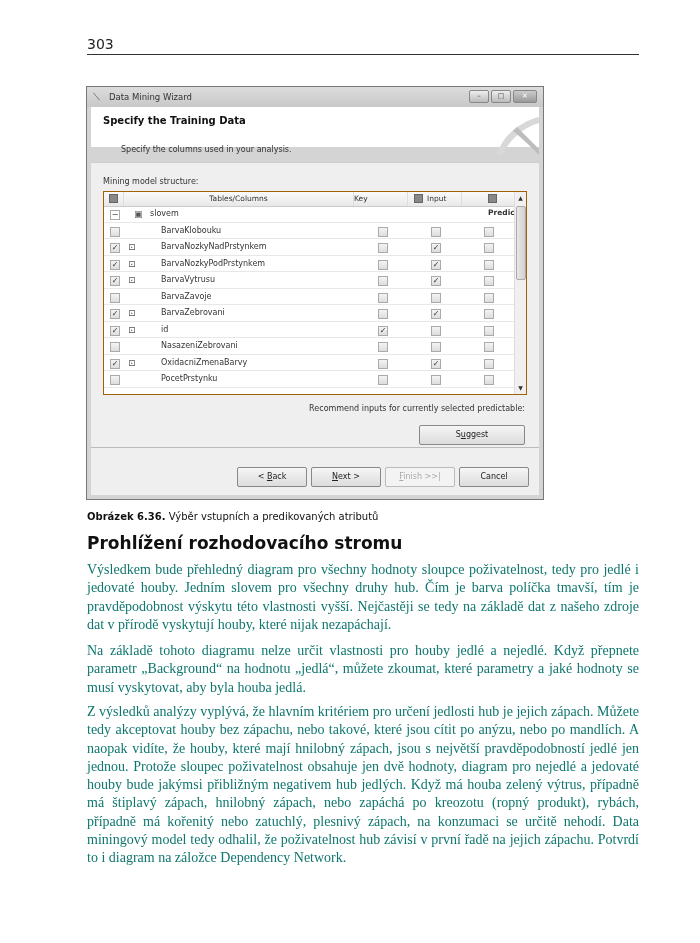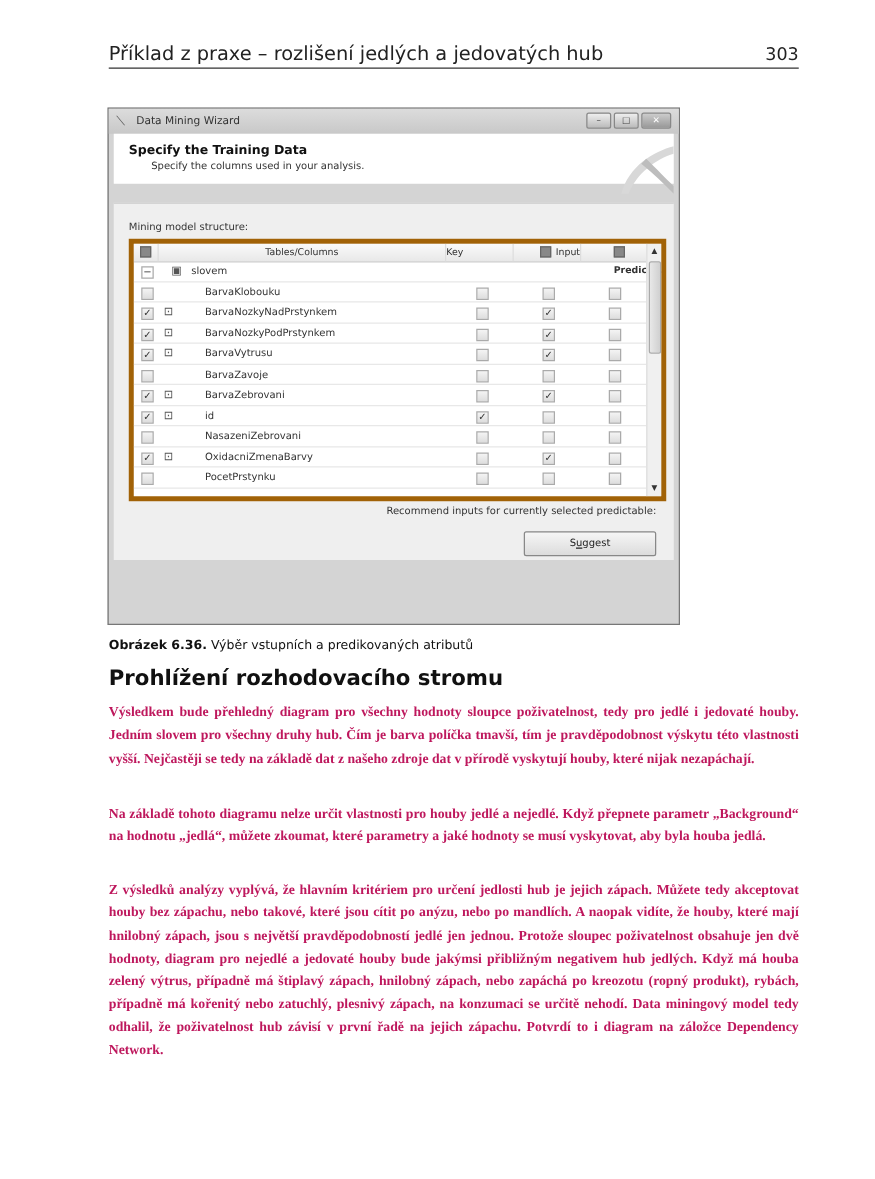--- a/index.html
+++ b/index.html
@@ -9,25 +9,25 @@
 
   
   .wiz { position:absolute; left:86px; top:86px; width:458px; height:414px; border:1px solid #777; background:#d4d4d4; box-sizing:border-box; font-family:"DejaVu Sans", sans-serif; }
   .wiz-title { position:absolute; left:0; top:0; right:0; height:20px; background:linear-gradient(#dcdcdc,#c8c8c8); display:flex; align-items:center; font-size:8.5px; color:#333; }
   .wiz-title .ico { width:12px; margin-left:6px; margin-right:4px; font-size:10px; color:#555; }
   .winbtns { position:absolute; right:6px; top:3px; display:flex; gap:2px; }
   .winbtns span { width:18px; height:11px; border:1px solid #888; border-radius:2px; background:linear-gradient(#eee,#bbb); font-size:7px; line-height:10px; text-align:center; color:#444; }
   .winbtns span.close { width:22px; background:linear-gradient(#ccc,#999); color:#fff; }
   .wiz-header { position:absolute; left:4px; right:4px; top:20px; height:40px; background:#fff; }
   .wiz-header .h1 { position:absolute; left:12px; top:8px; font-weight:bold; font-size:10px; color:#111; }
-  .wiz-header .h2 { position:absolute; left:30px; top:21px; font-size:8px; color:#333; }
+  .wiz-header .h2 { position:absolute; left:30px; top:38px; font-size:8px; color:#333; }
   .wiz-header .swoosh { position:absolute; right:0; top:6px; width:46px; height:44px; overflow:hidden; }
   .wiz-body { position:absolute; left:4px; right:4px; top:75px; height:285px; background:#efefef; border-top:1px solid #ccc; }
   .mm-label { position:absolute; left:12px; top:14px; font-size:8px; color:#333; }
-  .grid { position:absolute; left:12px; top:28px; width:422px; height:202px; border:4px solid #a16207; background:#fff; overflow:hidden; }
+  .grid { position:absolute; left:12px; top:28px; width:422px; height:202px; border:1px solid #a16207; background:#fff; overflow:hidden; }
   .grid-head { position:absolute; left:0; top:0; width:410px; height:14px; background:linear-gradient(#fafafa,#e8e8e8); border-bottom:1px solid #ccc; font-size:7.5px; color:#333; }
   .gh { position:absolute; top:0; height:14px; line-height:14px; border-right:1px solid #ddd; box-sizing:border-box; }
   .sqm { display:inline-block; width:7px; height:7px; background:#888; border:1px solid #666; vertical-align:middle; margin-right:4px; }
   .row { position:absolute; left:0; width:410px; height:16.5px; border-bottom:1px solid #e8e8e8; font-size:8px; color:#333; box-sizing:border-box; }
   .cb { position:absolute; width:8px; height:8px; border:1px solid #aaa; background:linear-gradient(#f4f4f4,#ddd); top:4px; font-size:8px; line-height:8px; text-align:center; color:#333; }
   .colicon { position:absolute; left:24px; top:3px; font-size:9px; color:#555; }
   .rowname { position:absolute; left:57px; top:3px; }
   .scrollbar { position:absolute; right:0; top:0; width:11px; height:202px; background:#f0f0f0; border-left:1px solid #ddd; }
   .scrollbar .thumb { position:absolute; left:1px; top:14px; width:8px; height:72px; background:linear-gradient(90deg,#e8e8e8,#d0d0d0); border:1px solid #aaa; border-radius:2px; }
   .scrollbar .up, .scrollbar .down { position:absolute; left:0; width:11px; height:12px; font-size:6px; text-align:center; line-height:12px; color:#333; }
@@ -35,27 +35,26 @@
   .recommend { position:absolute; right:14px; top:241px; font-size:8px; color:#333; }
   .suggest { position:absolute; right:14px; top:262px; width:104px; height:18px; border:1px solid #888; border-radius:2px; background:linear-gradient(#f6f6f6,#dcdcdc); font-size:8px; text-align:center; line-height:18px; color:#222; font-family:"DejaVu Sans", sans-serif; }
   .wiz-footer { position:absolute; left:4px; right:4px; top:360px; bottom:4px; background:#efefef; border-top:1px solid #bbb; }
   .fbtn { position:absolute; top:19px; width:68px; height:18px; border:1px solid #888; border-radius:2px; background:linear-gradient(#f6f6f6,#dcdcdc); font-size:8px; text-align:center; line-height:18px; color:#222; font-family:"DejaVu Sans", sans-serif; }
   .fbtn.dis { color:#aaa; border-color:#bbb; background:#f3f3f3; }
   u { text-decoration:underline; }
 
   .caption { position:absolute; left:87px; top:511px; font-family:"DejaVu Sans", sans-serif; font-size:10px; color:#111; }
   .caption b { font-weight:bold; }
   .section-title { position:absolute; left:87px; top:533px; font-family:"DejaVu Sans", sans-serif; font-weight:bold; font-size:17px; color:#111; }
-  .para { position:absolute; left:87px; width:552px; font-size:11px; line-height:18.3px; text-align:justify; color:#be185d;font-weight:bold; }
+  .para { position:absolute; left:87px; width:552px; font-size:14px; line-height:18.3px; text-align:justify; color:#0f766e; }
 </style>
 </head>
 <body>
 
 <div class="running-head">
-  <span>Příklad z praxe – rozlišení jedlých a jedovatých hub</span>
   <span class="pnum">303</span>
 </div>
 
 <div class="wiz">
   <div class="wiz-title">
     <span class="ico">⟍</span>
     <span>Data Mining Wizard</span>
     <div class="winbtns">
       <span>–</span>
       <span>□</span>
@@ -70,21 +69,21 @@
       <path d="M24 14 C 32 22, 40 30, 46 36 L46 42 C 38 34, 30 26, 20 18 Z" fill="#bdbdbd"></path>
     </svg>
   </div>
   <div class="wiz-body">
     <div class="mm-label"><span>Mining model structure:</span></div>
     <div class="grid">
       <div class="grid-head">
         <div class="gh" style="left:0;width:20px;text-align:center;"><span class="sqm" style="margin:0;"></span></div>
         <div class="gh" style="left:20px;width:230px;text-align:center;">Tables/Columns</div>
         <div class="gh" style="left:250px;width:54px;text-align:left;">Key</div>
-        <div class="gh" style="left:304px;width:54px;padding-left:6px;text-align:right;"><span class="sqm"></span><span>Input</span></div>
+        <div class="gh" style="left:304px;width:54px;padding-left:6px;"><span class="sqm"></span><span>Input</span></div>
         <div class="gh" style="left:378px;width:52px;padding-left:6px;border-right:none;font-weight:bold;"><span class="sqm"></span><span>Predict...</span></div>
       </div>
       <div id="rows">
           <div class="row" style="top: 14px;">
             <div class="cb" style="left: 6px; background: rgb(255, 255, 255);">−</div>
             <span class="colicon" style="left: 30px;">▣</span>
             <span class="rowname" style="left: 46px;">slovem</span>
           </div>
           <div class="row" style="top: 30.5px;">
             <div class="cb" style="left: 6px;"></div>
@@ -165,19 +164,25 @@
         </div>
       <div class="scrollbar">
         <div class="up">▲</div>
         <div class="thumb"></div>
         <div class="down">▼</div>
       </div>
     </div>
     <div class="recommend">Recommend inputs for currently selected predictable:</div>
     <div class="suggest">S<u>u</u>ggest</div>
   </div>
+  <div class="wiz-footer">
+    <div class="fbtn" style="left:146px;">&lt; <u>B</u>ack</div>
+    <div class="fbtn" style="left:220px;"><u>N</u>ext &gt;</div>
+    <div class="fbtn dis" style="left:294px;"><u>F</u>inish &gt;&gt;|</div>
+    <div class="fbtn" style="left:368px;">Cancel</div>
+  </div>
 </div>
 
 <div class="caption"><b>Obrázek 6.36.</b><span> Výběr vstupních a predikovaných atributů</span></div>
 <div class="section-title">Prohlížení rozhodovacího stromu</div>
 <div class="para" style="top:561px;">Výsledkem bude přehledný diagram pro všechny hodnoty sloupce poživatelnost, tedy pro jedlé i jedovaté houby. Jedním slovem pro všechny druhy hub. Čím je barva políčka tmavší, tím je pravděpodobnost výskytu této vlastnosti vyšší. Nejčastěji se tedy na základě dat z našeho zdroje dat v přírodě vyskytují houby, které nijak nezapáchají.</div>
 <div class="para" style="top:642px;">Na základě tohoto diagramu nelze určit vlastnosti pro houby jedlé a nejedlé. Když přepnete parametr „Background“ na hodnotu „jedlá“, můžete zkoumat, které parametry a jaké hodnoty se musí vyskytovat, aby byla houba jedlá.</div>
 <div class="para" style="top:703px;">Z výsledků analýzy vyplývá, že hlavním kritériem pro určení jedlosti hub je jejich zápach. Můžete tedy akceptovat houby bez zápachu, nebo takové, které jsou cítit po anýzu, nebo po mandlích. A naopak vidíte, že houby, které mají hnilobný zápach, jsou s největší pravděpodobností jedlé jen jednou. Protože sloupec poživatelnost obsahuje jen dvě hodnoty, diagram pro nejedlé a jedovaté houby bude jakýmsi přibližným negativem hub jedlých. Když má houba zelený výtrus, případně má štiplavý zápach, hnilobný zápach, nebo zapáchá po kreozotu (ropný produkt), rybách, případně má kořenitý nebo zatuchlý, plesnivý zápach, na konzumaci se určitě nehodí. Data miningový model tedy odhalil, že poživatelnost hub závisí v první řadě na jejich zápachu. Potvrdí to i diagram na záložce Dependency Network.</div>
 
 </body></html>

